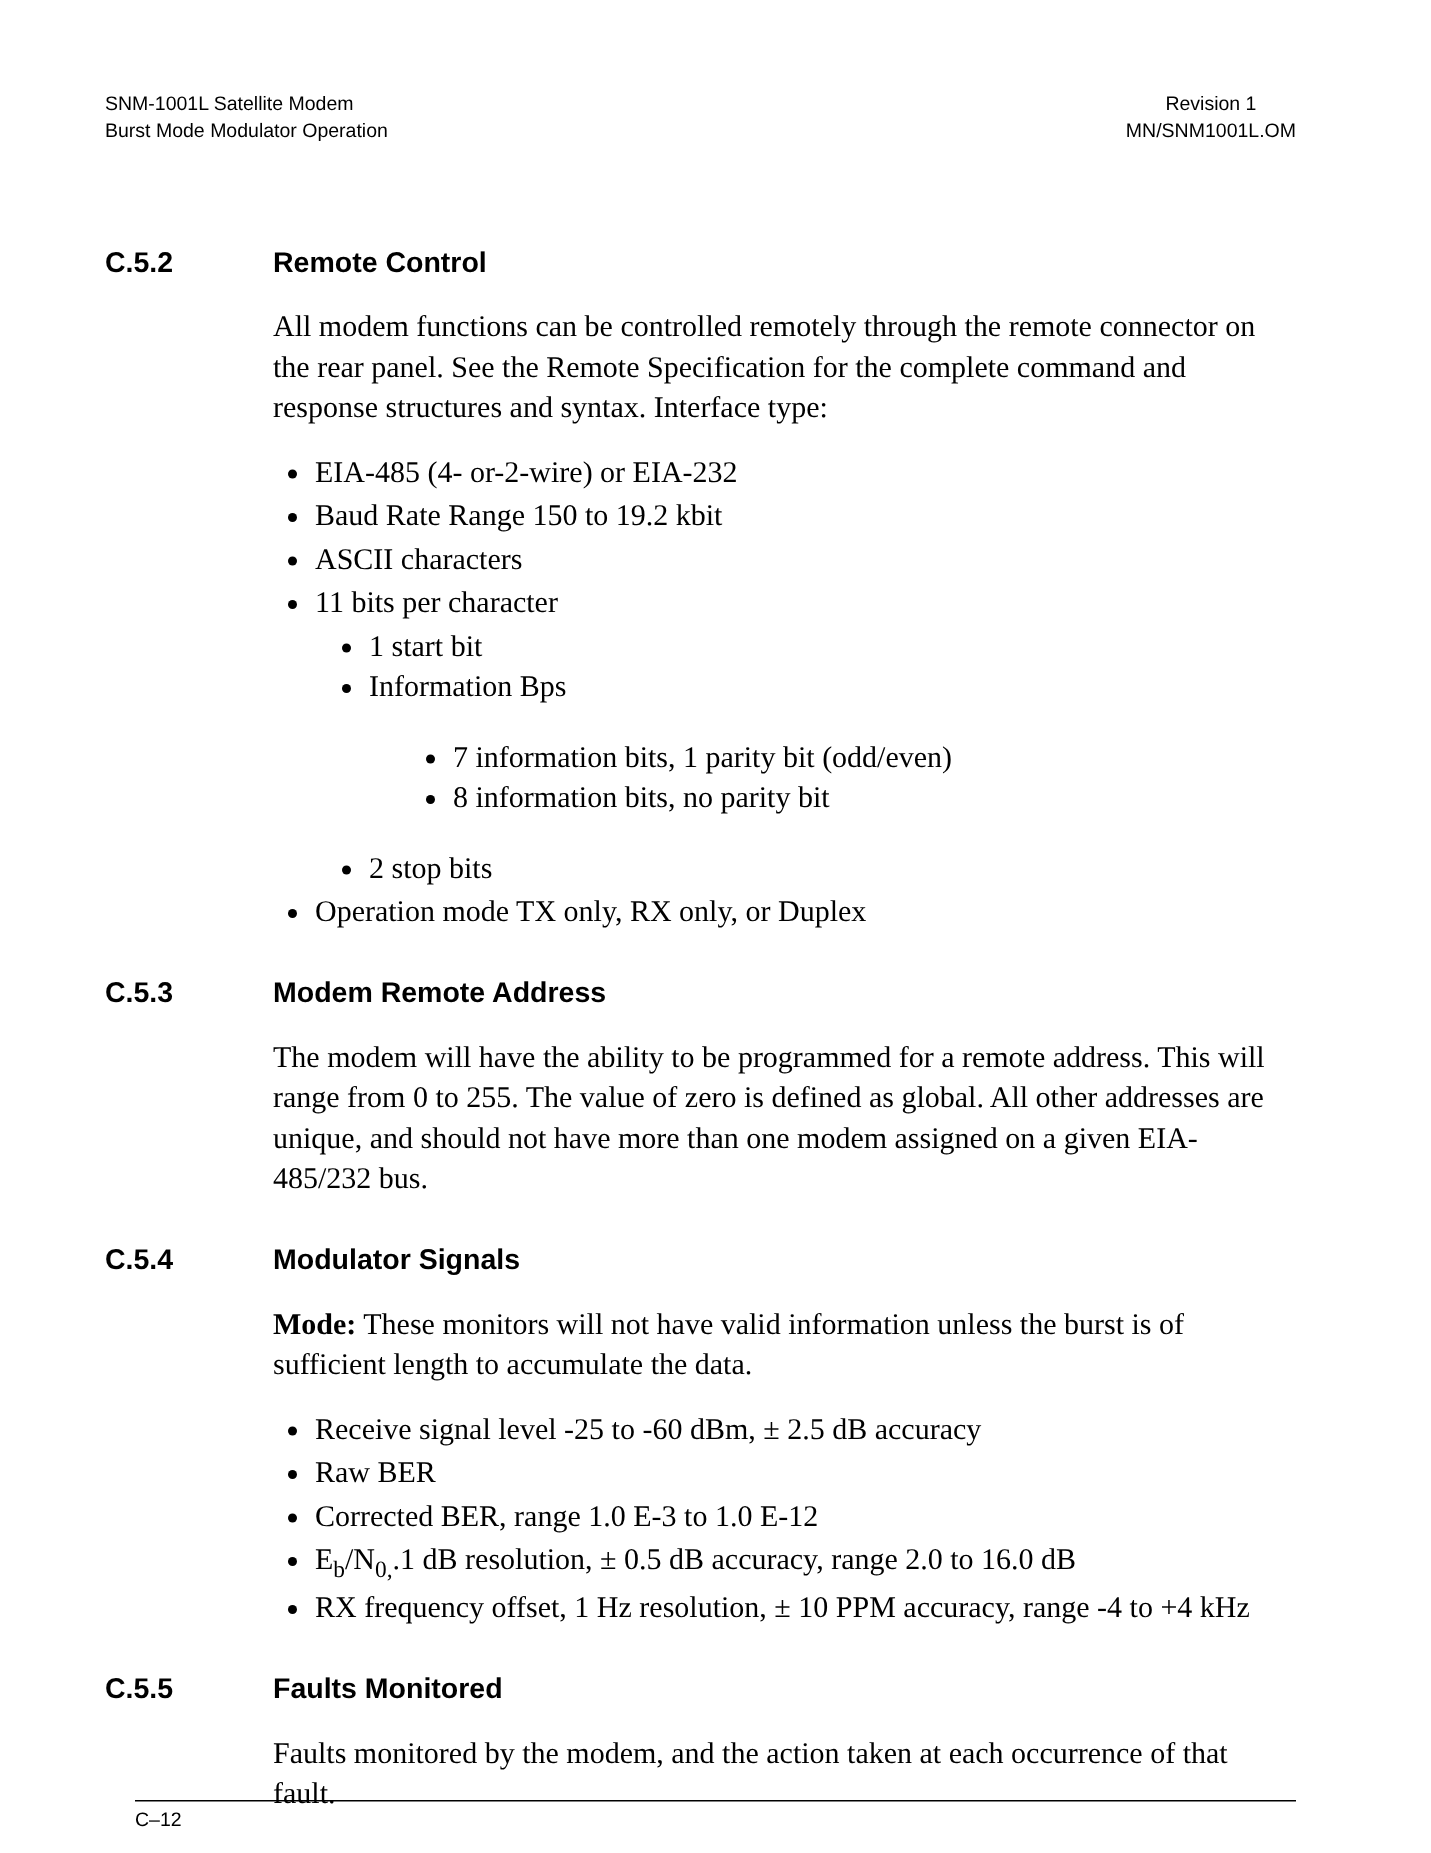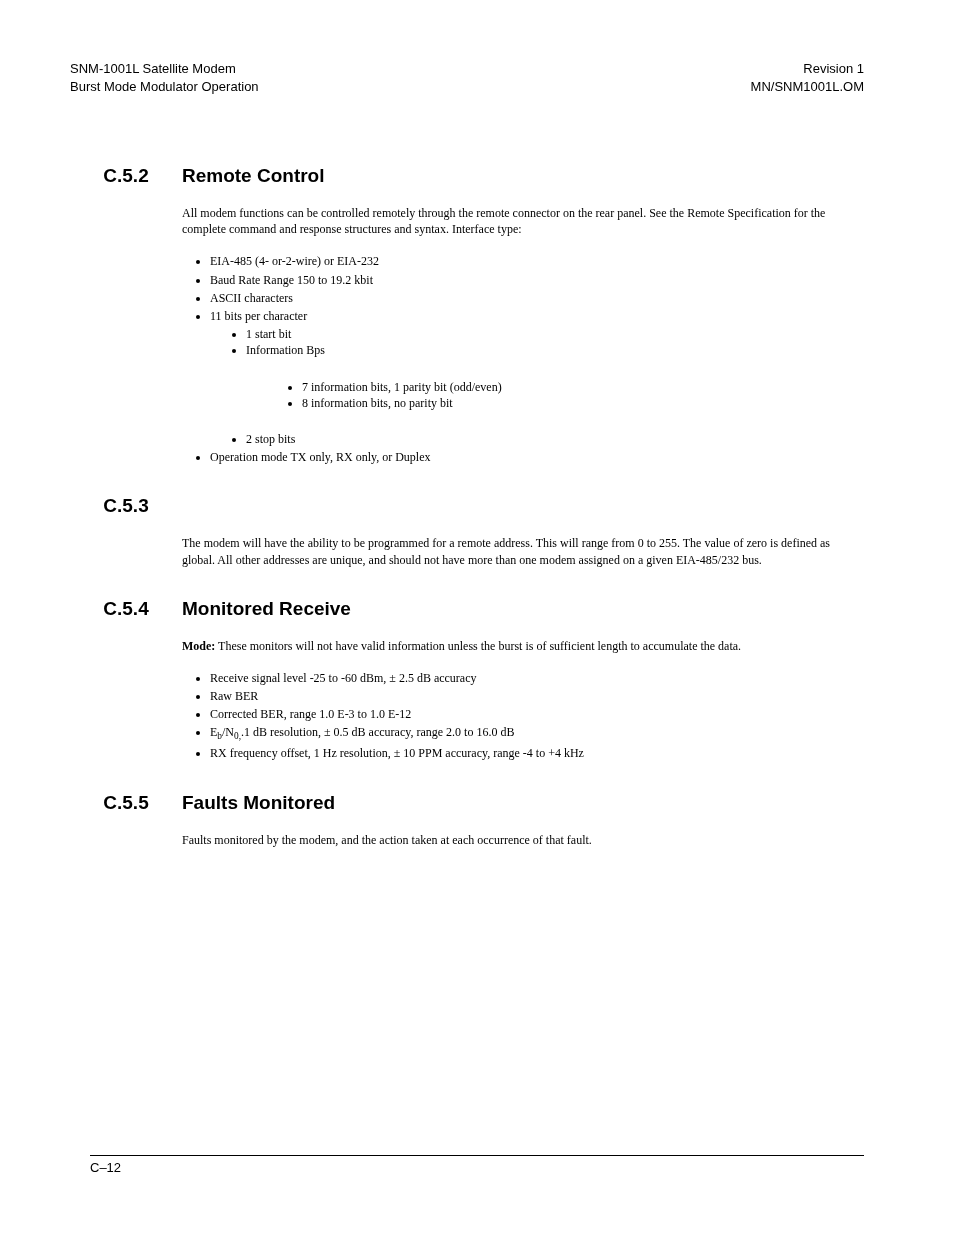--- a/index.html
+++ b/index.html
@@ -18,39 +18,38 @@
   }
   .header-row {
     display: flex;
     justify-content: space-between;
     font-family: Arial, Helvetica, sans-serif;
     font-size: 13px;
     line-height: 1.35;
     margin-bottom: 70px;
   }
   .hdr-left { text-align: left; }
-  .hdr-right { text-align: right; }
+  .hdr-right { text-align: center; }
   .section {
     margin-bottom: 30px;
   }
   .section-head {
     display: flex;
     font-family: Arial, Helvetica, sans-serif;
     font-weight: bold;
     font-size: 19px;
     margin-bottom: 18px;
-    text-align: center;
   }
   .sec-num {
     width: 112px;
     flex-shrink: 0;
   }
   .body-indent {
     margin-left: 112px;
-    font-size: 12px;
+    font-size: 20px;
     line-height: 1.35;
   }
   .para { margin-bottom: 16px; }
   ul.l1 {
     margin: 0 0 16px 0;
     padding-left: 28px;
     list-style-type: disc;
   }
   ul.l1 > li { margin-bottom: 2px; }
   ul.l2 {
@@ -124,30 +123,31 @@
           </ul>
         </li>
         <li>Operation mode TX only, RX only, or Duplex</li>
       </ul>
     </div>
   </div>
 
   <div class="section">
     <div class="section-head">
       <span class="sec-num">C.5.3</span>
+      <span>Modem Remote Address</span>
     </div>
     <div class="body-indent">
       <div class="para">The modem will have the ability to be programmed for a remote address. This will range from 0 to 255. The value of zero is defined as global. All other addresses are unique, and should not have more than one modem assigned on a given EIA-485/232 bus.</div>
     </div>
   </div>
 
   <div class="section">
     <div class="section-head">
       <span class="sec-num">C.5.4</span>
-      <span>Monitored Receive</span>
+      <span>Modulator Signals</span>
     </div>
     <div class="body-indent">
       <div class="para note-run">
         <span class="bold">Mode:</span><span> These monitors will not have valid information unless the burst is of sufficient length to accumulate the data.</span>
       </div>
       <ul class="l1">
         <li>Receive signal level -25 to -60 dBm, ± 2.5 dB accuracy</li>
         <li>Raw BER</li>
         <li>Corrected BER, range 1.0 E-3 to 1.0 E-12</li>
         <li>

